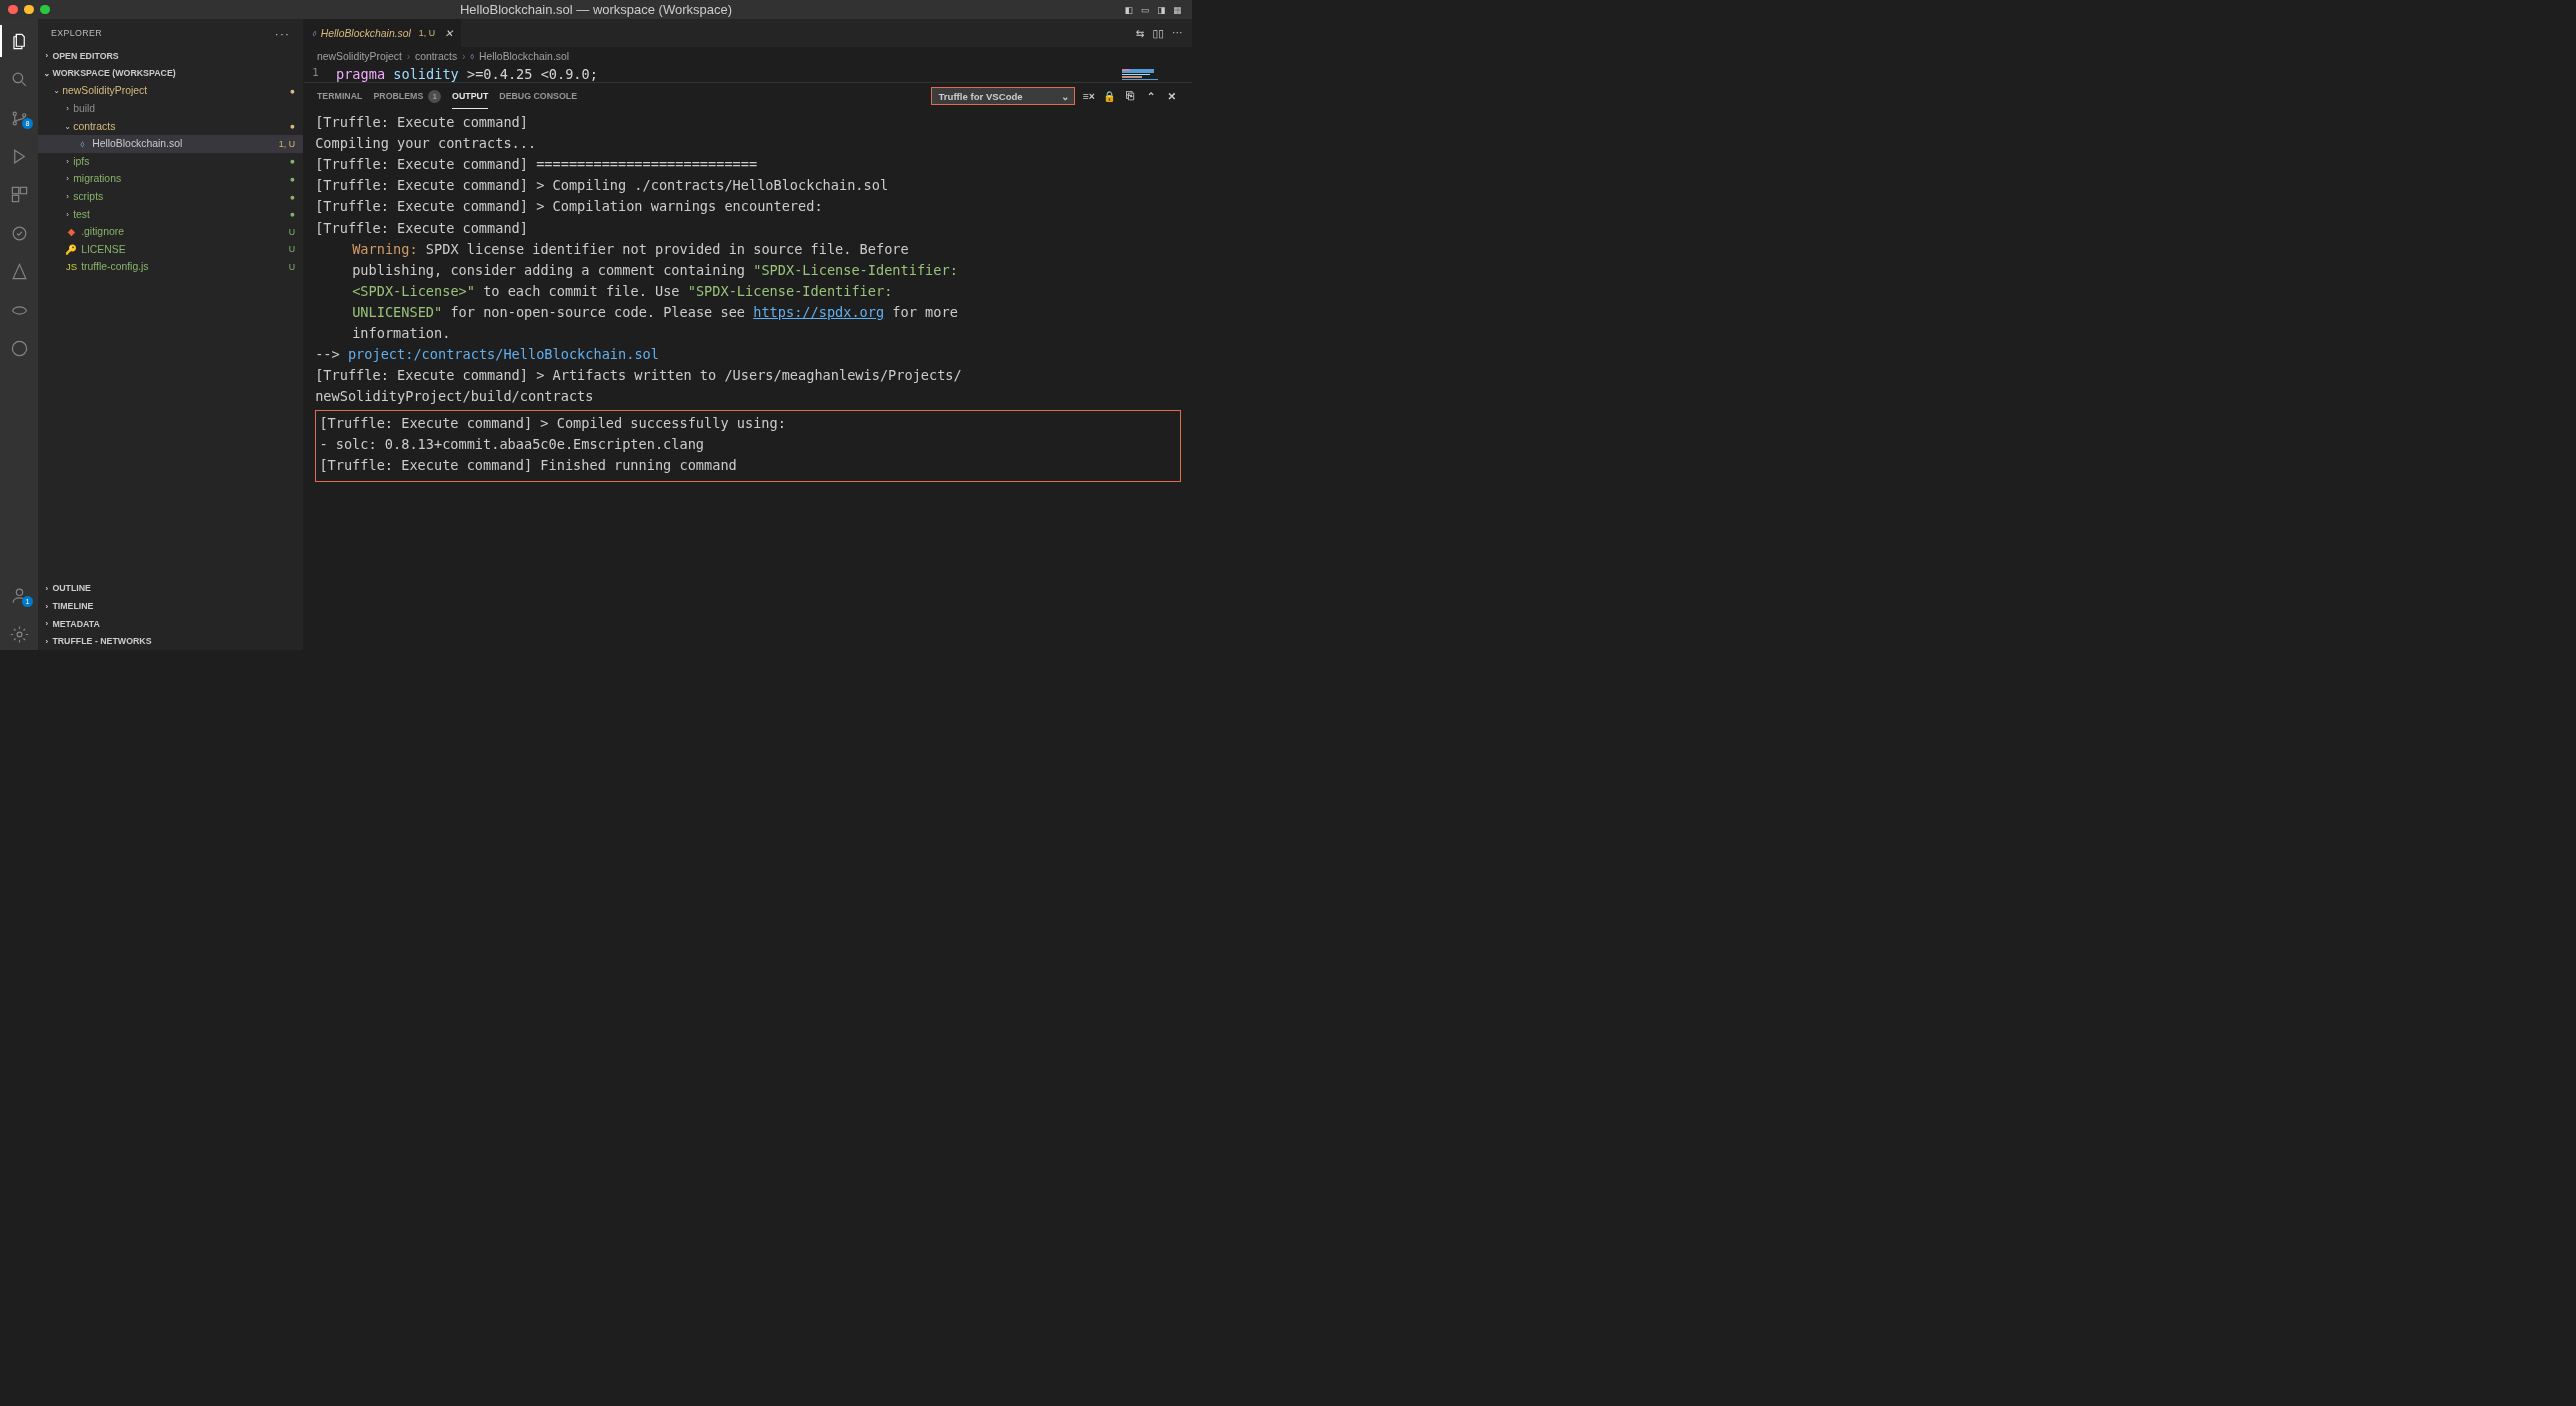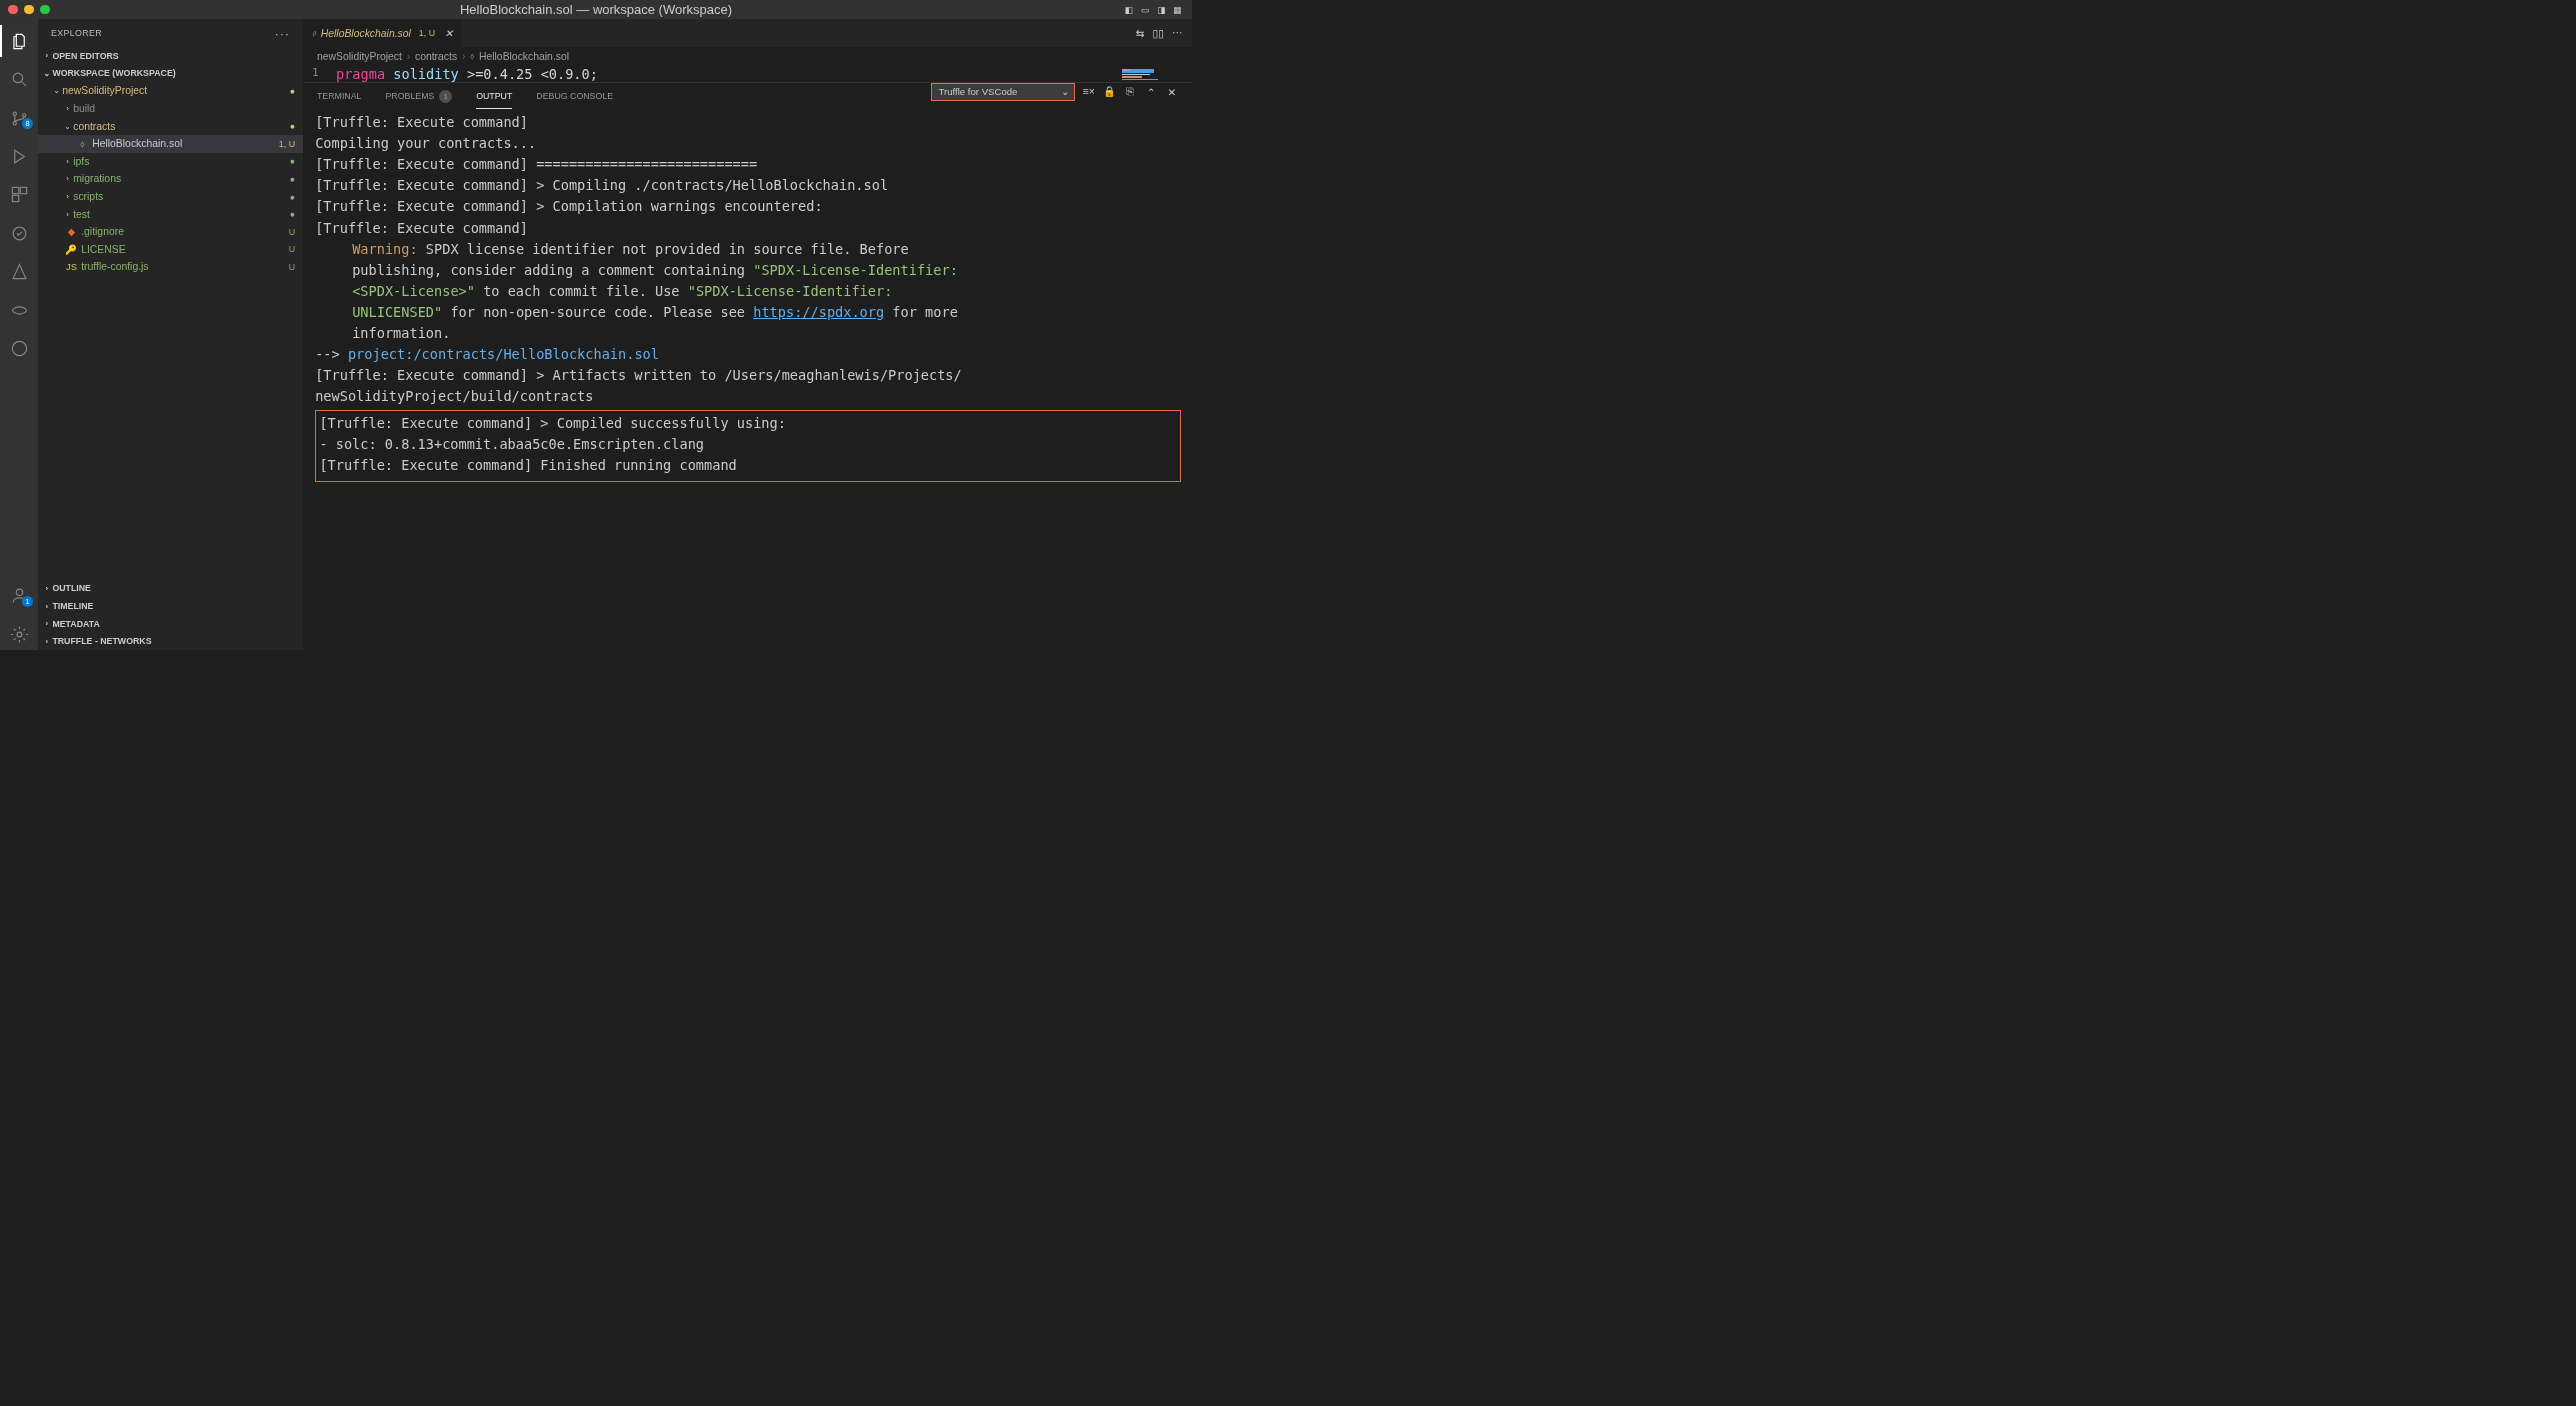--- a/index.html
+++ b/index.html
@@ -81,33 +81,33 @@
 .tab .mod{color:#d7ba7d; font-style:normal; font-size:8.8px; margin-left:3.2px;}
 .tab .close{color:#ccc; cursor:pointer;margin-left:4.8px;}
 .tab-filename{color:#d7ba7d;}
 .tabs-right { margin-left:auto; display:flex; gap:8px; padding-right:9.6px; color:#ccc;}
 .tabs-right span{cursor:pointer;}
 .breadcrumb { height:19px; display:flex; align-items:center; gap:4.8px; padding:0 13px; color:#a0a0a0; font-size:10.4px;}
 .breadcrumb .sep{color:#666;}
 .breadcrumb .sol-icon{color:#8a97c3;font-size:8.8px;}
 .code-strip { height:16px; padding-left:32px; font-family:Menlo,Consolas,monospace; font-size:13.6px; color:#ccc; position:relative;}
 .code-strip .lineno{position:absolute;left:8px;color:#858585;font-size:11.2px;}
-.code-kw{color:#ec4899;} .code-id{color:#9cdcfe;} .code-op{color:#d4d4d4;}
+.code-kw{color:#f0abfc;} .code-id{color:#9cdcfe;} .code-op{color:#d4d4d4;}
 
 .minimap{ position:absolute; right:6.4px; top:50px; width:64px; height:19px; }
 .minimap .line{height:1.6px;margin-bottom:0.8px;display:flex;gap:0.8px;}
 .minimap .seg{background:#6a9955;height:1.6px;}
 
 .panel {
   flex:1; display:flex; flex-direction:column; background:#1e1e1e;
   border-top:0.8px solid #333; min-height:0;
 }
 .panel-tabs {
-  height:26px; display:flex; align-items:flex-start; padding:0 13px; gap:24px;
-  font-size:8.8px; color:#969696;
+  height:26px; display:flex; align-items:center; padding:0 13px; gap:11px;
+  font-size:8.8px; color:#969696;font-weight:bold;
 }
 .panel-tab { cursor:pointer; display:flex; align-items:center; gap:4.8px; height:26px;}
 .panel-tab.active { color:#e7e7e7; border-bottom:0.8px solid #e7e7e7;}
 .panel-badge { background:#4d4d4d; border-radius:8px; min-width:13px; height:13px; font-size:8px; display:flex; align-items:center; justify-content:center;}
 .panel-right { margin-left:auto; display:flex; gap:6.4px; align-items:center;}
 .dropdown { border:1.6px solid #e06c4d; background:#3c3c3c; color:#ccc; height:17.6px; padding:0 17.6px 0 6.4px; font-size:9.6px; position:relative; display:flex; align-items:center; cursor:pointer; min-width:144px;}
 .dropdown::after{content:'⌄';position:absolute;right:4.8px;color:#ccc;font-size:9.6px;}
 .panel-icon { color:#ccc; cursor:pointer; font-size:10.4px; width:14.4px; text-align:center;}
 
 .terminal {

